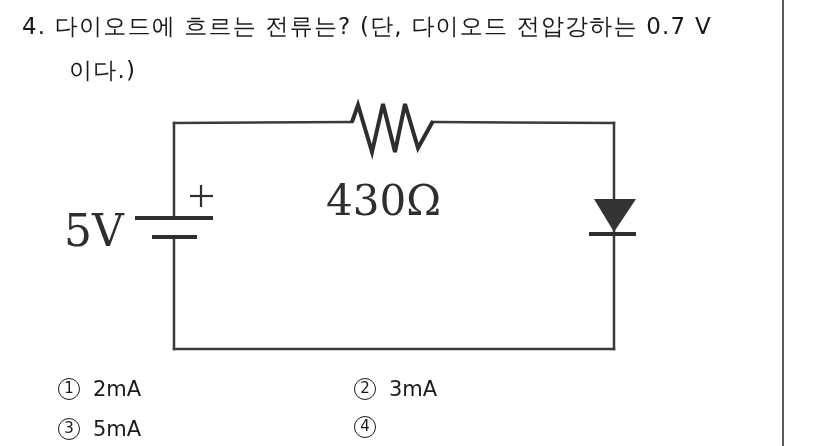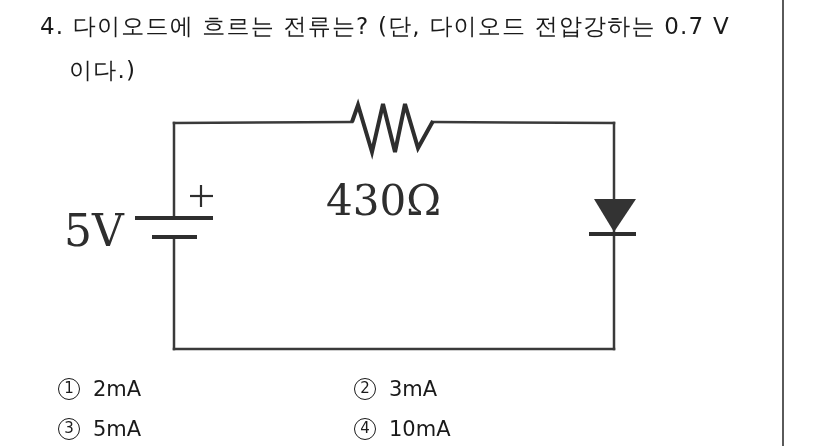--- a/index.html
+++ b/index.html
@@ -6,21 +6,21 @@
   body {
     width: 826px; height: 446px; overflow: hidden;
     background: #ffffff; position: relative;
     font-family: "DejaVu Sans", "Liberation Sans", sans-serif;
     color: #1a1a1a;
   }
   .q-line {
     position: absolute; font-size: 23px; line-height: 28px;
     white-space: nowrap; letter-spacing: 1.2px;
   }
-  #q1 { left: 40px; top: 12px; }
+  #q1 { left: 22px; top: 12px; }
   #q2 { left: 58px; top: 56px; margin-left: 11px; }
   .right-rule {
     position: absolute; left: 782px; top: 0; width: 2px; height: 446px;
     background: #5a5a5a;
   }
   svg.circuit { position: absolute; left: 0; top: 0; }
   .opt {
     position: absolute; font-size: 21px; line-height: 26px;
     white-space: nowrap; display: flex; align-items: center;
   }
@@ -90,15 +90,14 @@
   <div id="opt2" class="opt">
     <span class="num">2</span>
     <span>3mA</span>
   </div>
   <div id="opt3" class="opt">
     <span class="num">3</span>
     <span>5mA</span>
   </div>
   <div id="opt4" class="opt">
     <span class="num">4</span>
-    <span>10mA</span>
   </div>
 </div>
 
 </body></html>

